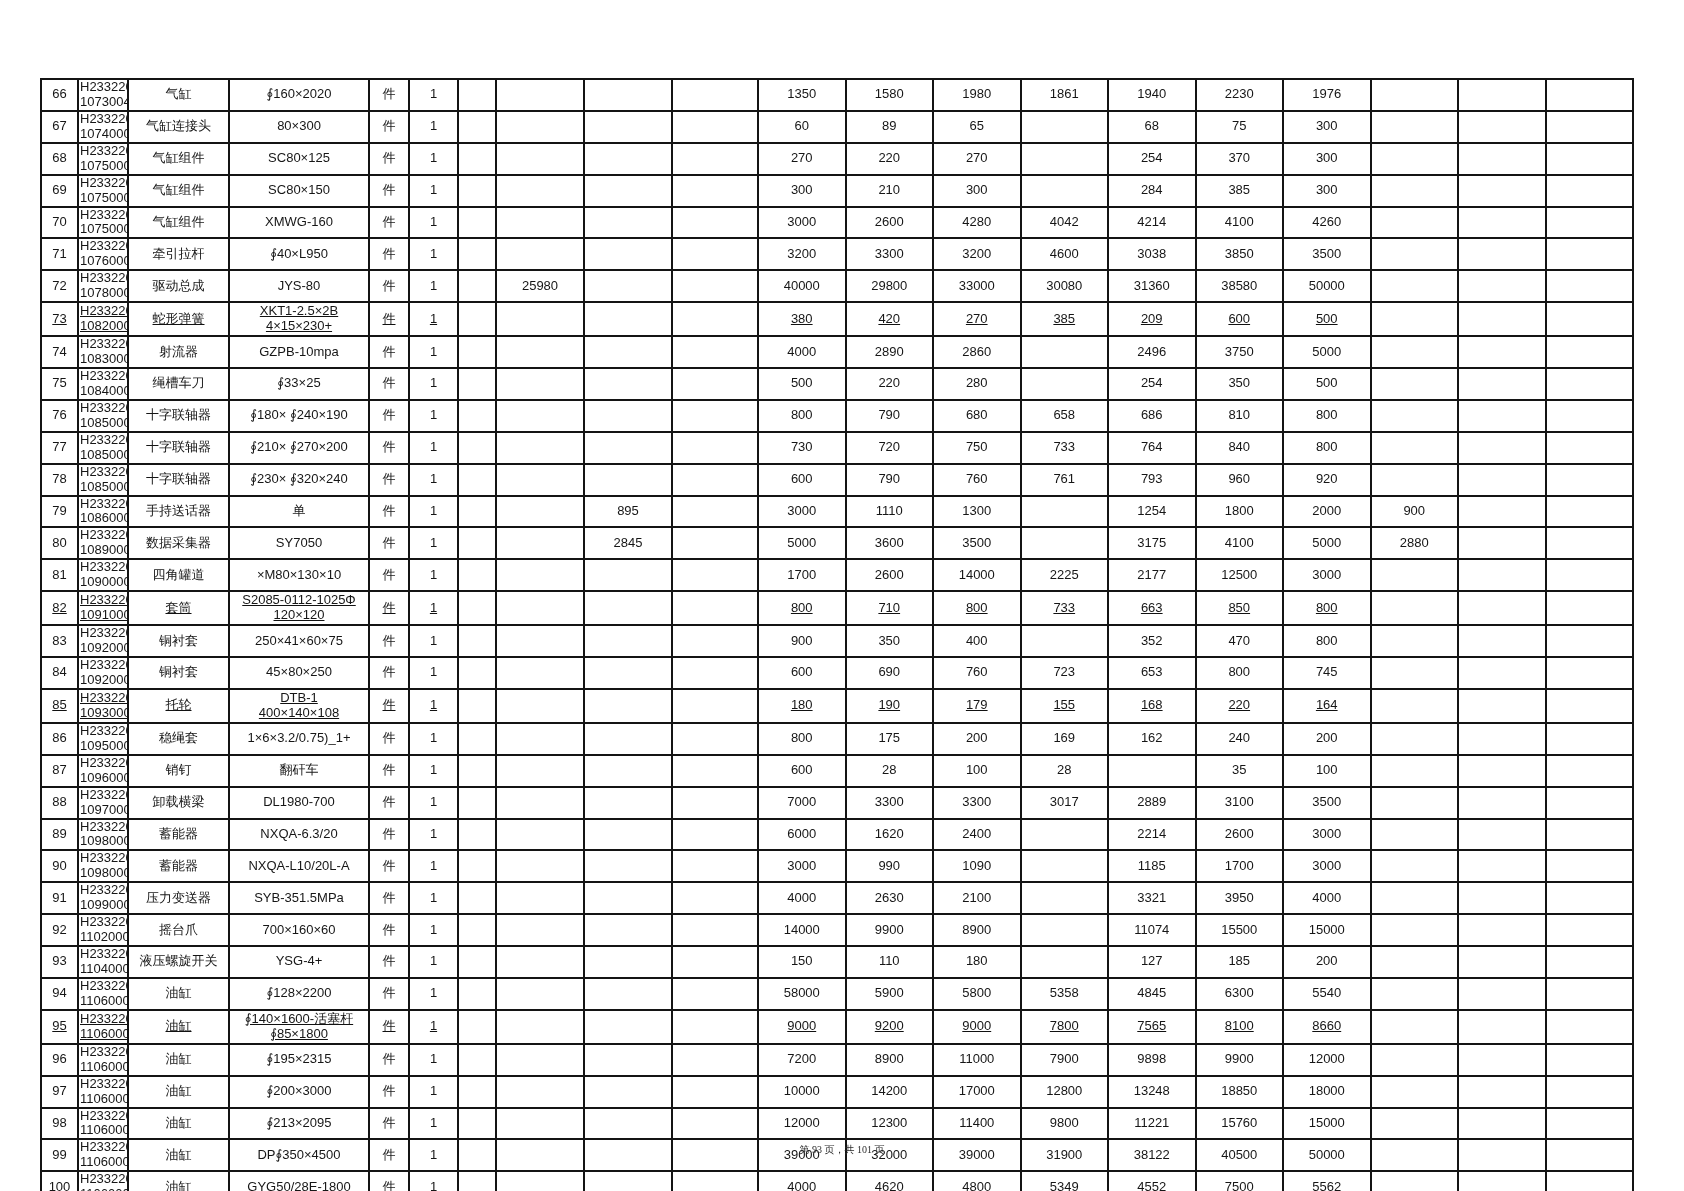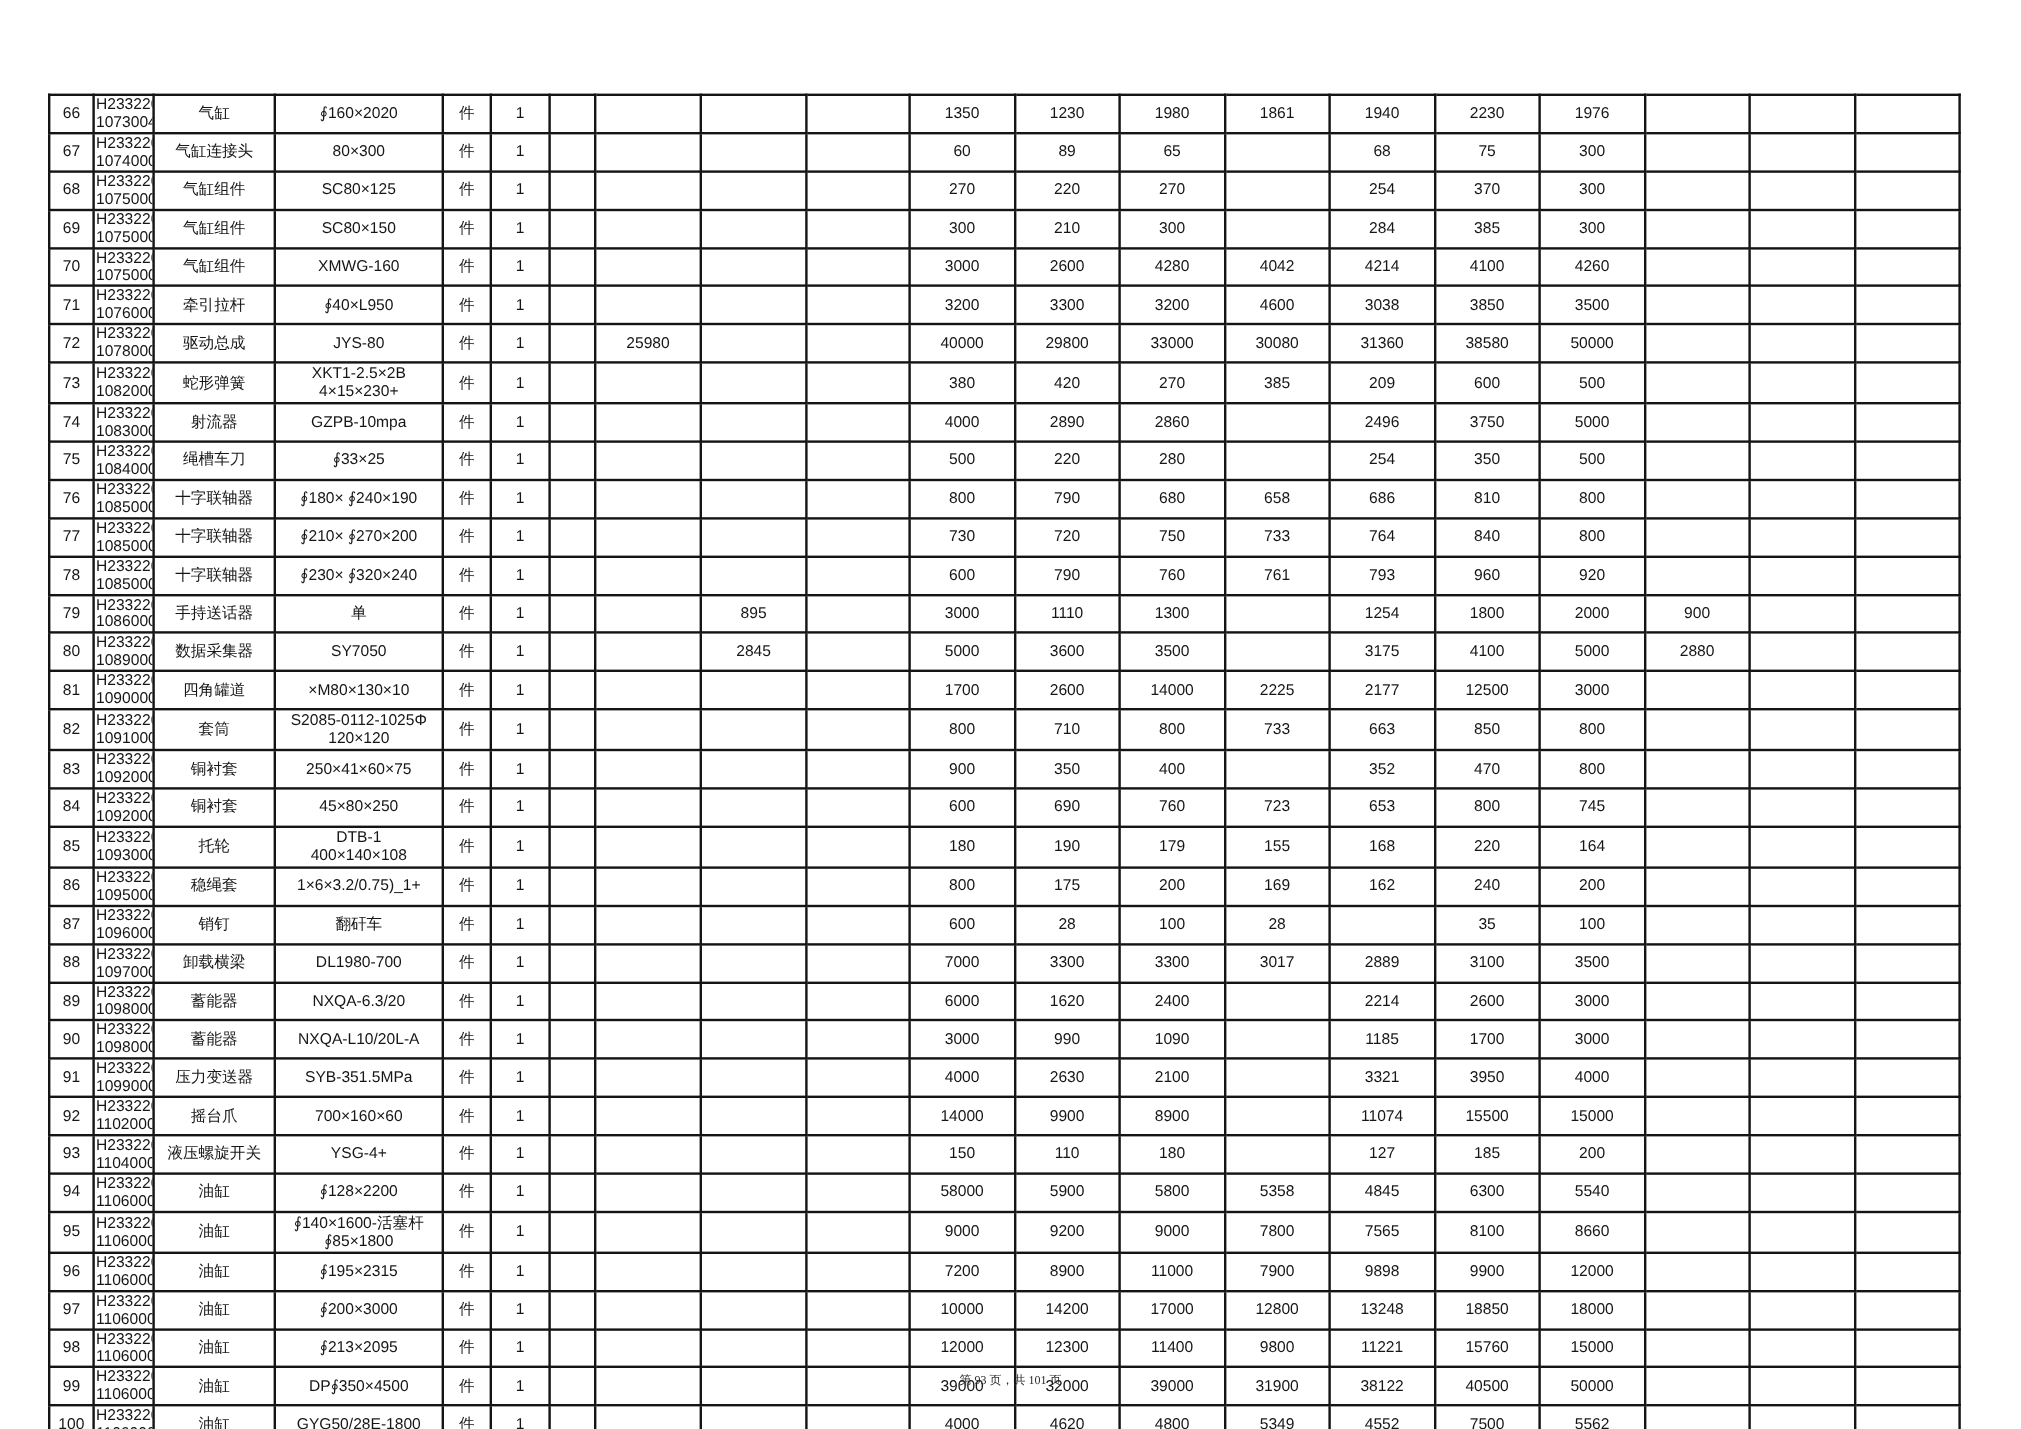--- a/index.html
+++ b/index.html
@@ -14,21 +14,21 @@
     border-collapse:collapse;table-layout:fixed;
   }
   table.parts td{
     border:2px solid #141414;
     text-align:center;vertical-align:middle;
     padding:0 1px;overflow:hidden;
     font-size:13px;line-height:1.15;color:#161616;
     white-space:pre-line;
   }
   tr.r{height:24px;}
-  tr.r.tall{height:34px;}
+  tr.r.tall{height:34px;text-decoration:underline;}
   td.no{font-size:13.5px;margin-left:44px;}
   td.code{font-size:8.5px;line-height:1.25;letter-spacing:0;}
   td.name{font-size:13px;font-family:"Liberation Serif","DejaVu Serif",serif;}
   td.spec{font-size:13px;}
   td.unit{font-size:12.5px;font-family:"Liberation Serif","DejaVu Serif",serif;}
   td.qty{font-size:13px;}
   td.val,td.pre{font-size:13.5px;}
   .footer{
     position:absolute;left:0;top:1143px;width:1684px;
     text-align:center;font-size:10px;color:#2b2b2b;
@@ -69,21 +69,21 @@
 10730042</td>
           <td class="name">气缸</td>
           <td class="spec">∮160×2020</td>
           <td class="unit">件</td>
           <td class="qty">1</td>
           <td class="gap"></td>
           <td class="pre"></td>
           <td class="pre"></td>
           <td class="pre"></td>
           <td class="val">1350</td>
-          <td class="val">1230</td>
+          <td class="val">1580</td>
           <td class="val">1980</td>
           <td class="val">1861</td>
           <td class="val">1940</td>
           <td class="val">2230</td>
           <td class="val">1976</td>
           <td class="val"></td>
           <td class="val"></td>
           <td class="val"></td>
         </tr>
         <tr class="r">

